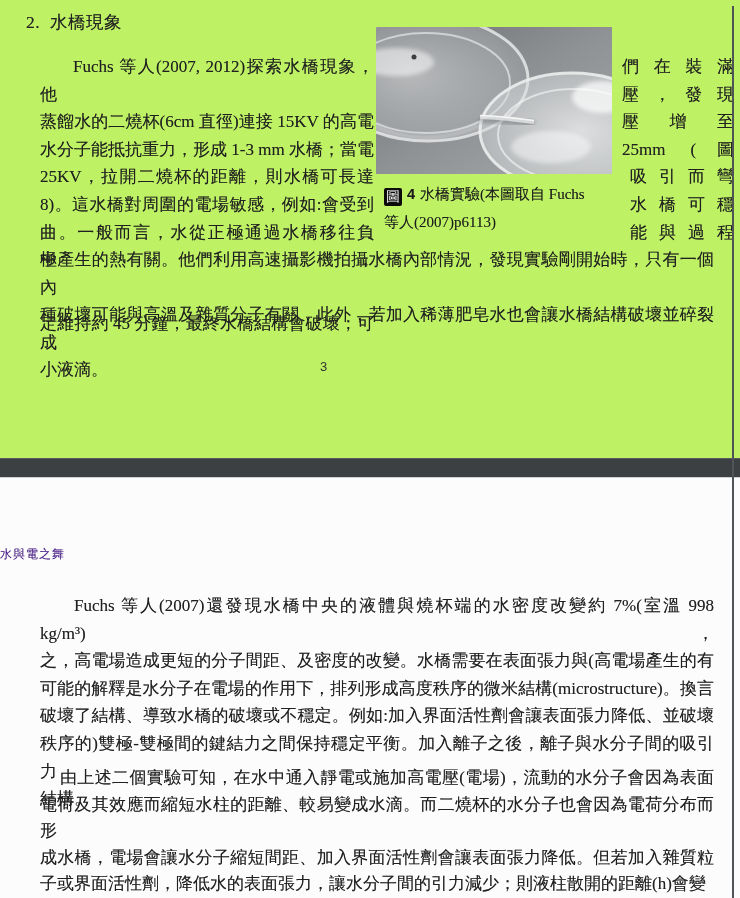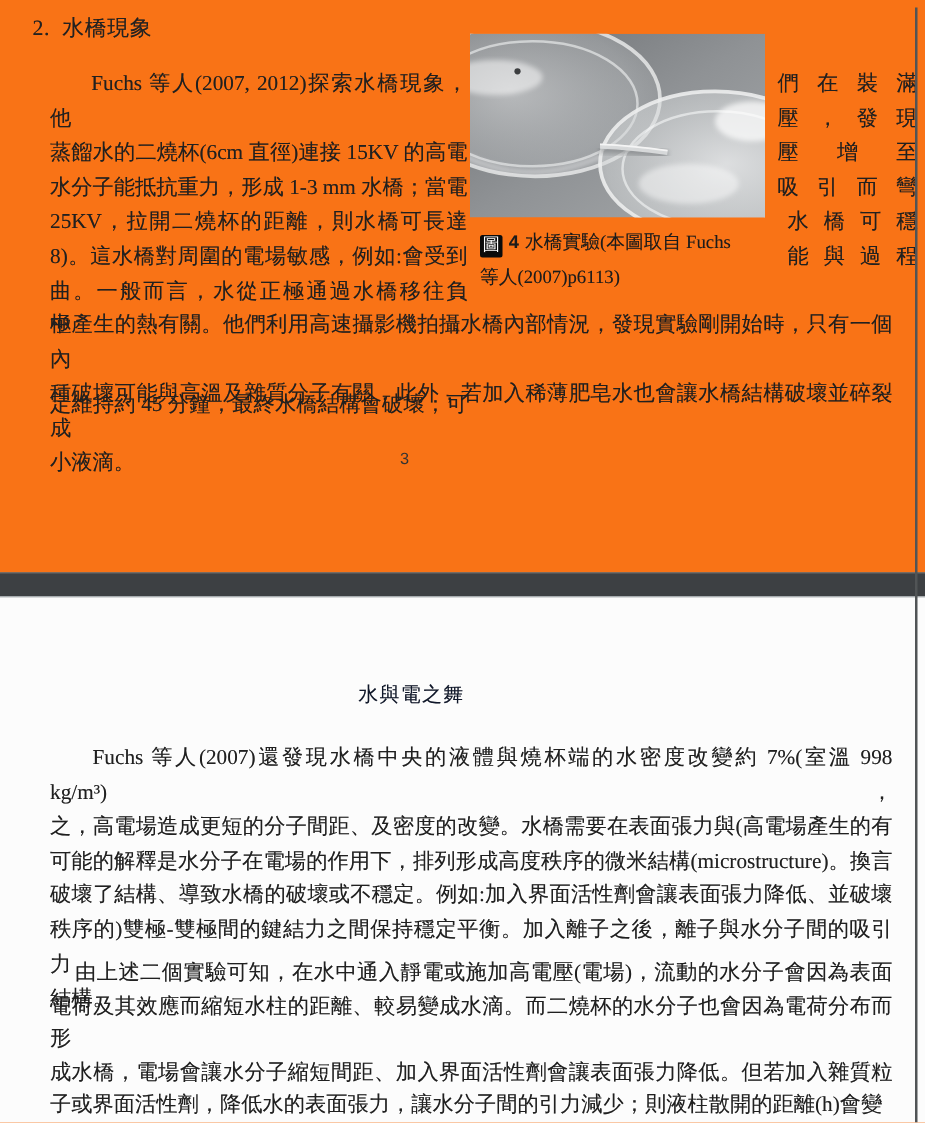--- a/index.html
+++ b/index.html
@@ -2,21 +2,21 @@
 <html><head>
 <meta charset="utf-8">
 <style>
   html,body{margin:0;padding:0;}
   body{
     width:740px;height:898px;position:relative;overflow:hidden;
     background:#fcfcfc;
     font-family:"Liberation Serif","DejaVu Serif",serif;
     color:#1e1e1e;
   }
-  .page{position:absolute;left:0;width:740px;background:#f97316;}
+  .page{position:absolute;left:0;width:740px;background:#bef264;}
   #page1{top:0;height:458px;}
   #page2{top:478px;height:420px;background:#fcfcfc;}
 
   .heading{
     position:absolute;left:26px;top:10px;font-size:17.5px;
     letter-spacing:.5px;white-space:pre-wrap;color:#222;
     text-shadow:0 0 .5px rgba(20,20,20,.45);
   }
 
   .txt{
@@ -60,22 +60,22 @@
     position:absolute;left:0;top:458px;width:740px;height:20px;
     background:#3d4043;border-top:1px solid #595c5f;border-bottom:1px solid #ccd1d5;
     box-sizing:border-box;
   }
   #edge-line{
     position:absolute;left:732px;top:6px;width:2px;height:892px;
     background:#515456;
   }
 
   #p2-header{
-    position:absolute;left:0;top:546px;width:658px;text-align:center;
-    font-size:16px;color:#0f172a;letter-spacing:1px;
+    position:absolute;left:0;top:546px;width:658px;text-align:left;
+    font-size:12px;color:#4c1d95;letter-spacing:1px;
     text-shadow:0 0 .5px rgba(20,20,20,.35);
   }
   #p2-para1{position:absolute;left:40px;top:592px;width:674px;}
   #p2-para1 .line:first-child{text-indent:34px;}
   #p2-para2{position:absolute;left:40px;top:765px;width:674px;}
   #p2-para2 .line{line-height:26.5px;}
   #p2-para2 .line:first-child{text-indent:20px;}
 </style>
 </head>
 <body>
@@ -90,20 +90,21 @@
     <div class="line">25KV，拉開二燒杯的距離，則水橋可長達</div>
     <div class="line">8)。這水橋對周圍的電場敏感，例如:會受到</div>
     <div class="line">曲。一般而言，水從正極通過水橋移往負極，</div>
     <div class="line">定維持約 45 分鐘，最終水橋結構會破壞；可</div>
   </div>
 
   <div class="txt" id="right-col">
     <div class="line">們在裝滿</div>
     <div class="line">壓，發現</div>
     <div class="line">壓 增 至</div>
+    <div class="line">25mm (圖</div>
     <div class="line">吸引而彎</div>
     <div class="line">水橋可穩</div>
     <div class="line">能與過程</div>
   </div>
 
   <div id="figure">
     <svg width="236" height="147" viewBox="0 0 236 147">
       <defs>
         <linearGradient id="bg" x1="0" y1="0" x2="1" y2="1">
           <stop offset="0" stop-color="#6e7174"></stop>

